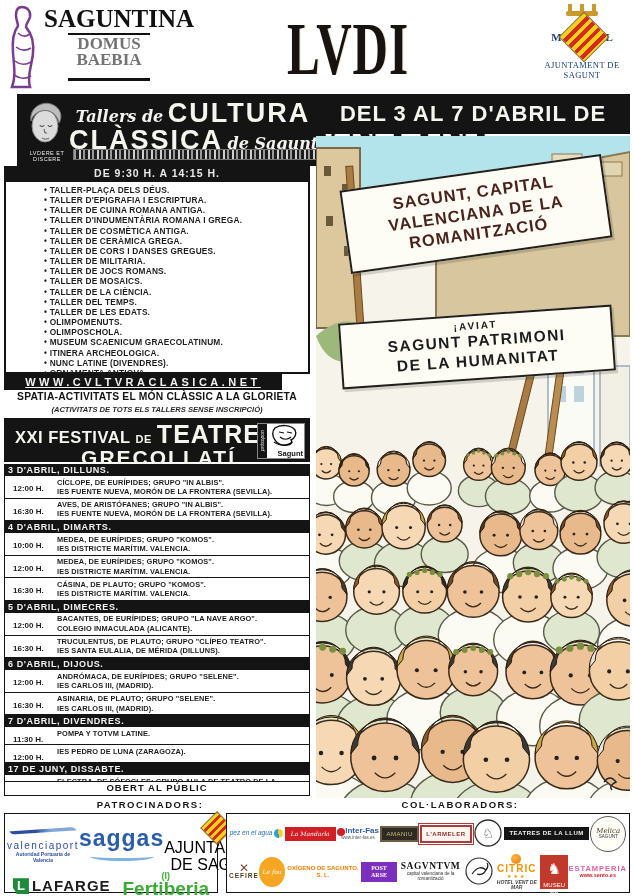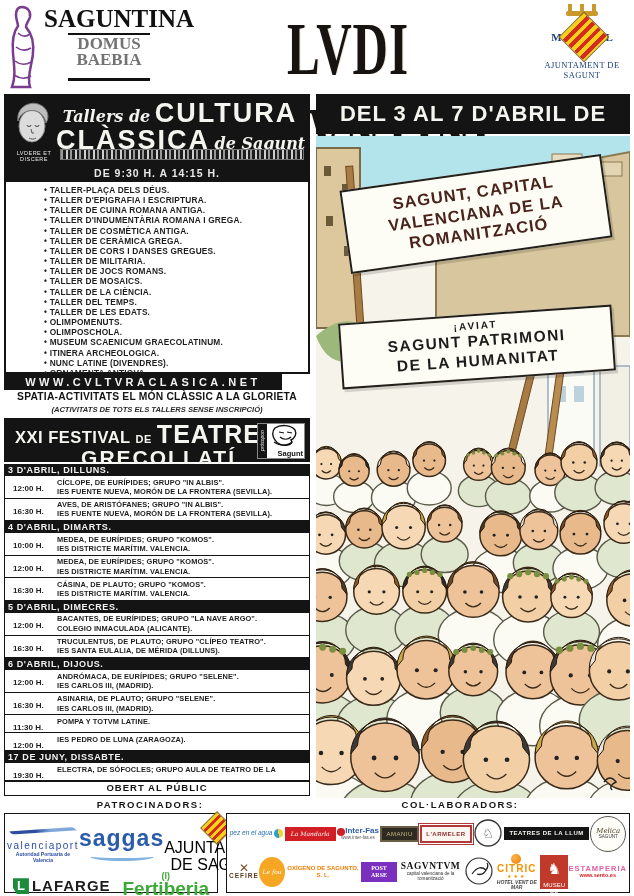--- a/index.html
+++ b/index.html
@@ -21,37 +21,37 @@
   .crown .band{position:absolute;left:4px;bottom:0;width:32px;height:5px;background:#c9992e;border-radius:2px;}
   .crown .p{position:absolute;bottom:4px;width:4px;height:8px;background:#c9992e;}
   .crown .p1{left:6px;} .crown .p2{left:18px;} .crown .p3{left:30px;}
   .shield-row{display:flex;align-items:center;justify-content:center;gap:4px;margin-top:3px;}
   .ml{font-family:"Liberation Serif",serif;font-weight:bold;font-size:11px;color:#1a3f7a;}
   .diamond{width:34px;height:34px;transform:rotate(45deg);overflow:hidden;border:1px solid #8a6d1f;
            background:repeating-linear-gradient(90deg,#f7d117 0 4px,#d52b1e 4px 8px);}
   .coat-label{margin-top:5px;font-family:"Liberation Serif",serif;font-size:8.5px;color:#1a3f7a;letter-spacing:.4px;}
 
   
-  .title-box{left:4px;top:94px;width:306px;height:72px;background:#141414;color:#fff;box-sizing:border-box;padding:4px 6px 2px 4px;}
+  .title-box{left:17px;top:94px;width:306px;height:72px;background:#141414;color:#fff;box-sizing:border-box;padding:4px 6px 2px 4px;}
   .title-face{position:absolute;left:6px;top:5px;width:44px;height:50px;}
   .motto{position:absolute;left:4px;top:56px;width:52px;text-align:center;font-size:5.5px;color:#e8e8e8;letter-spacing:.5px;line-height:1.1;}
   .tline{white-space:nowrap;text-align:center;margin-left:48px;}
   .t-script{font-family:"DejaVu Serif",serif;font-style:italic;font-weight:bold;font-size:16px;color:#f3f3ef;}
   .t-big{font-family:"Liberation Sans",sans-serif;font-weight:bold;font-size:27px;color:#f5f5f0;letter-spacing:2px;}
   .meander{position:absolute;left:56px;right:6px;bottom:6px;height:9px;border:1px solid #777;
            background:repeating-linear-gradient(90deg,#999 0 2px,#1c1c1c 2px 5px,#cfcfcf 5px 7px,#1c1c1c 7px 9px);}
   .hours{left:4px;top:166px;width:306px;height:14px;background:#141414;color:#e9e9e9;text-align:center;
          font-weight:bold;font-size:10.5px;line-height:14px;letter-spacing:1px;box-sizing:border-box;}
   .wlist{left:4px;top:180px;width:306px;height:194px;background:#fff;border:2px solid #141414;box-sizing:border-box;
          padding:3px 2px 2px 38px;}
   .wlist ul{margin:0;padding:0;list-style:none;}
   .wlist li{font-weight:bold;font-size:8.3px;color:#1d1d1d;line-height:10.15px;letter-spacing:.2px;white-space:nowrap;}
   .wlist li::before{content:"• ";}
   .webbar{left:4px;top:374px;width:278px;height:16px;background:#141414;color:#f2f2f2;text-align:center;
-          font-weight:bold;font-size:11px;line-height:16px;letter-spacing:3.5px;}
+          font-weight:bold;font-size:11px;line-height:16px;letter-spacing:3.5px;text-decoration:underline;}
   .spatia{left:4px;top:390px;width:306px;height:14px;text-align:center;font-weight:bold;font-size:10.3px;color:#141414;line-height:14px;letter-spacing:.2px;}
   .spatia-note{left:4px;top:404px;width:306px;height:12px;text-align:center;font-style:italic;font-weight:bold;
                font-size:7.6px;color:#2a2a2a;line-height:11px;}
   .fest{left:4px;top:418px;width:306px;height:44px;background:#141414;box-sizing:border-box;border:2px solid #141414;}
   .fest-text{position:absolute;left:8px;top:2px;width:248px;color:#f5f5f0;text-align:center;line-height:1;}
   .fest-l1{font-weight:bold;font-size:16.5px;letter-spacing:.5px;}
   .fest-l1 .de{font-size:11px;}
   .fest-l1 .big{font-size:25px;letter-spacing:1px;}
   .fest-l2{font-weight:bold;font-size:21px;letter-spacing:2px;text-align:right;padding-right:26px;margin-top:0px;}
   .prosopon{position:absolute;right:3px;top:3px;width:46px;height:34px;background:#fff;border:1px solid #888;display:flex;}
@@ -306,20 +306,21 @@
         <div>IES CARLOS III, (MADRID).</div>
       </div>
     </div>
     <div class="sched-row">
       <div class="sched-time">16:30 H.</div>
       <div class="sched-desc">
         <div>ASINARIA, DE PLAUTO; GRUPO "SELENE".</div>
         <div>IES CARLOS III, (MADRID).</div>
       </div>
     </div>
+    <div class="sched-date">7 D'ABRIL, DIVENDRES.</div>
     <div class="sched-row">
       <div class="sched-time">11:30 H.</div>
       <div class="sched-desc">
         <div>POMPA Y TOTVM LATINE.</div>
       </div>
     </div>
     <div class="sched-row">
       <div class="sched-time">12:00 H.</div>
       <div class="sched-desc">
         <div>IES PEDRO DE LUNA (ZARAGOZA).</div>

